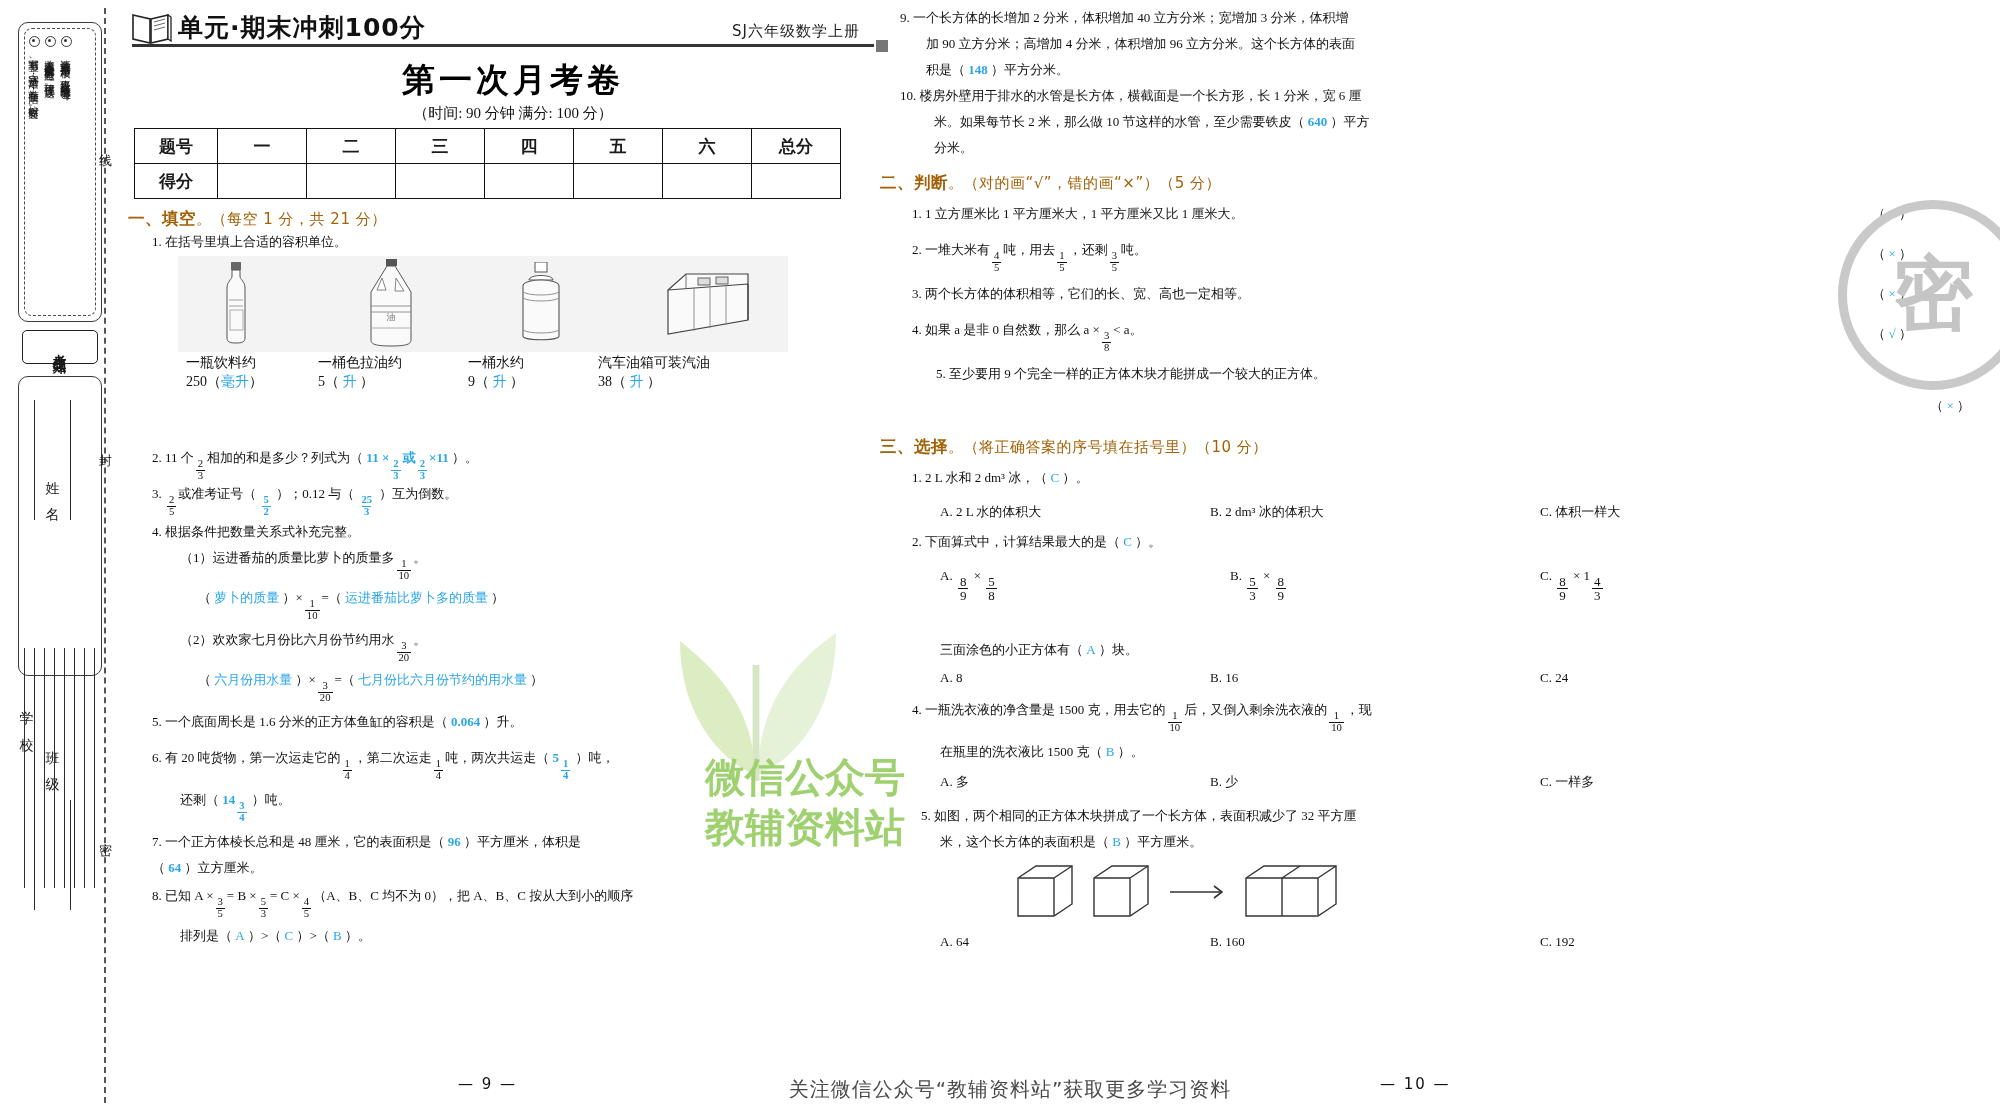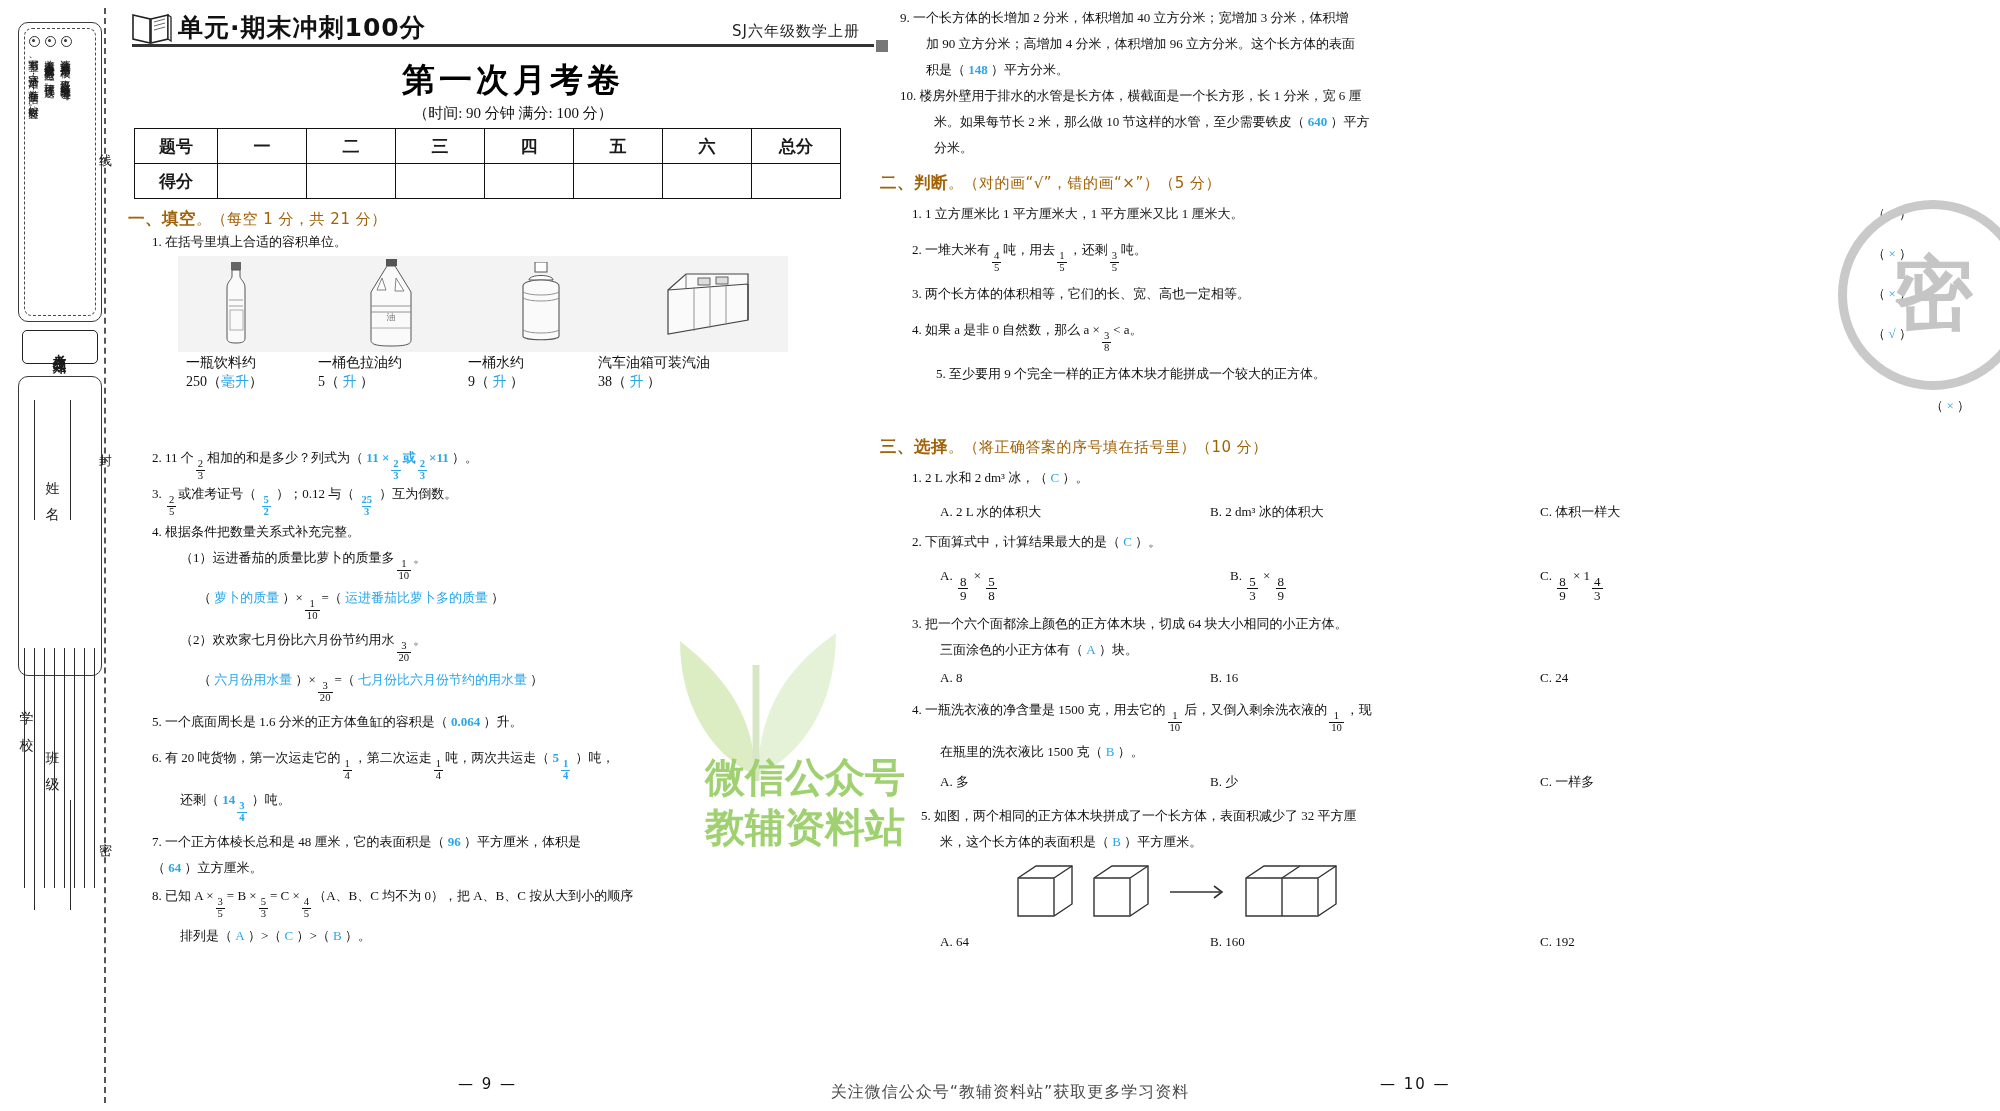--- a/index.html
+++ b/index.html
@@ -133,21 +133,21 @@
   .pic{position:absolute;}
   .cap{position:absolute;font-size:14px;line-height:1.35;color:#111;}
 
   
   .pagenum{
     position:absolute;bottom:18px;font-size:15px;color:#111;
     font-family:"DejaVu Sans",sans-serif;letter-spacing:2px;
   }
   .footnote{
     position:absolute;left:700px;bottom:8px;width:620px;text-align:center;
-    font-size:16px;color:#4a4a4a;font-family:"DejaVu Sans",sans-serif;letter-spacing:1px;
+    font-size:20px;color:#4a4a4a;font-family:"DejaVu Sans",sans-serif;letter-spacing:1px;
   }
 
   
   .wm{position:absolute;pointer-events:none;}
   .wm-seal{
     left:1838px;top:200px;width:190px;height:190px;border-radius:50%;
     border:9px solid #c9c9c9;box-sizing:border-box;
     display:flex;align-items:center;justify-content:center;
     color:#c5c5c5;font-size:80px;font-weight:bold;
     font-family:"DejaVu Sans",sans-serif;
@@ -535,23 +535,20 @@
     <div class="q" style="position:absolute;left:640px;top:566px;">
       <span>C.</span>&nbsp;<span class="fr" style="font-size:1em">
           <span class="n">8</span>
           <span class="d">9</span>
         </span>&nbsp;<span>×</span>&nbsp;1<span class="fr" style="font-size:1em">
           <span class="n">4</span>
           <span class="d">3</span>
         </span>
     </div>
 
-    <div class="q" style="position:absolute;left:12px;top:614px;">
-      <span>3.</span>&nbsp;<span>把一个六个面都涂上颜色的正方体木块，切成 64 块大小相同的小正方体。</span>
-    </div>
     <div class="q" style="position:absolute;left:40px;top:640px;">
       <span>三面涂色的小正方体有（</span>&nbsp;<span class="ansn">A</span>&nbsp;<span>）块。</span>
     </div>
     <div class="q" style="position:absolute;left:40px;top:668px;">A. 8</div>
     <div class="q" style="position:absolute;left:310px;top:668px;">B. 16</div>
     <div class="q" style="position:absolute;left:640px;top:668px;">C. 24</div>
 
     <div class="q" style="position:absolute;left:12px;top:700px;">
       <span>4.</span>&nbsp;<span>一瓶洗衣液的净含量是 1500 克，用去它的</span><span class="fr">
           <span class="n">1</span>

